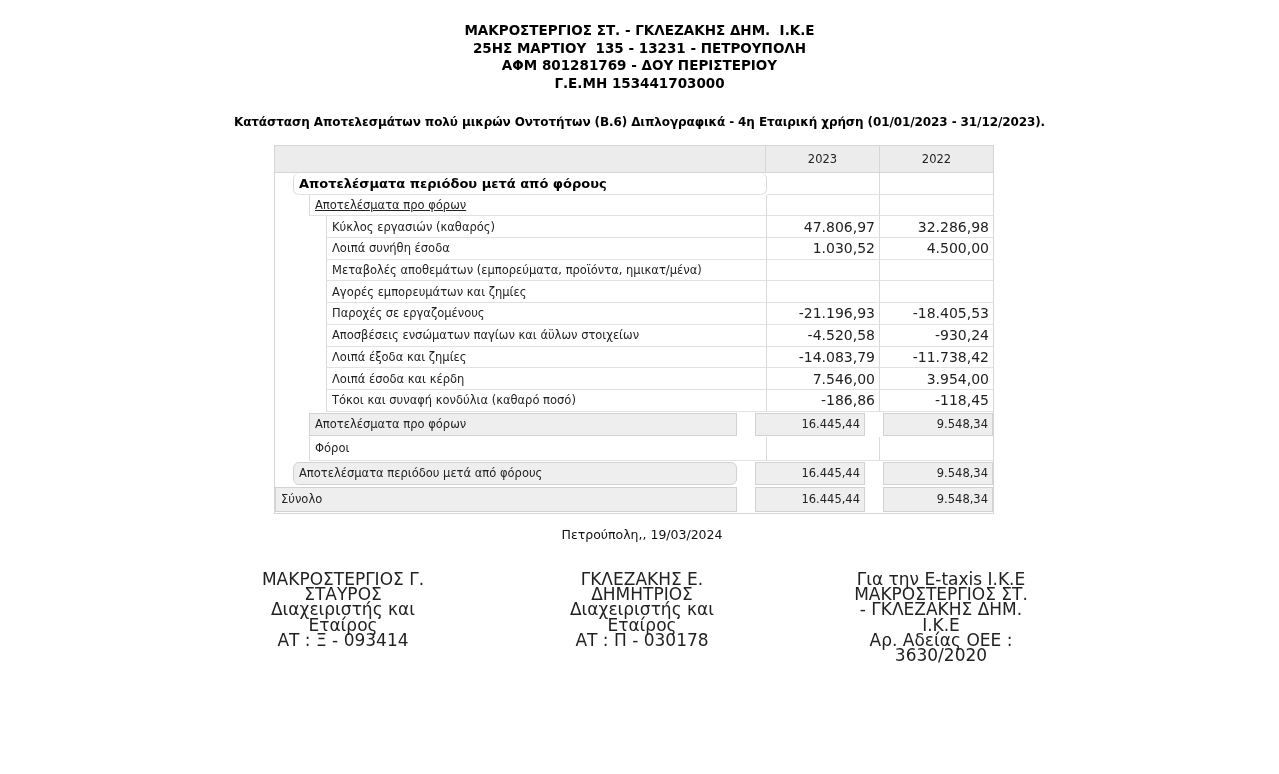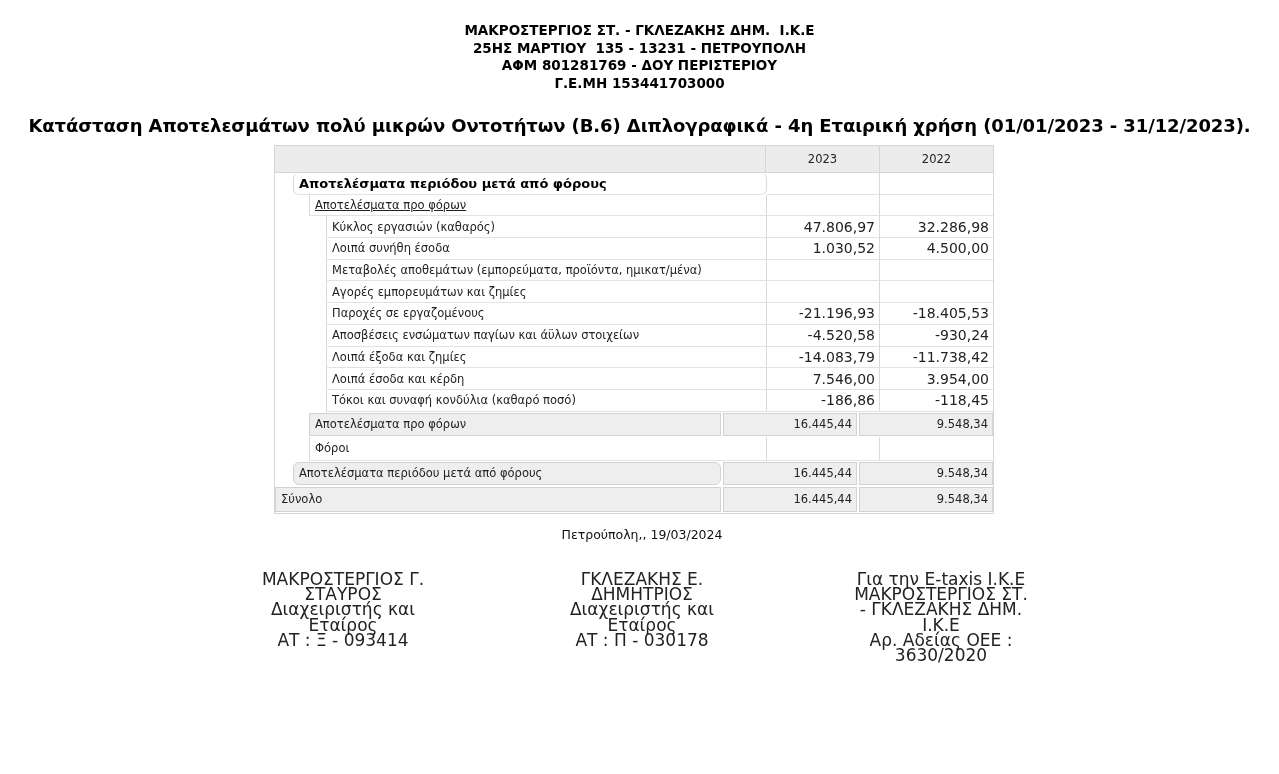--- a/index.html
+++ b/index.html
@@ -7,21 +7,21 @@
     width: 1279px; height: 774px; position: relative; overflow: hidden;
     font-family: "DejaVu Sans", sans-serif; color: #111;
   }
   .company {
     position: absolute; left: 0; top: 22px; width: 1279px; text-align: center;
     font-family: "DejaVu Sans", sans-serif; font-weight: bold; font-size: 13.5px; line-height: 17.5px; color: #000;
   }
   .company div { white-space: pre; }
   .report-title {
     position: absolute; left: 0; top: 115px; width: 1279px; text-align: center;
-    font-family: "DejaVu Sans", sans-serif; font-weight: bold; font-size: 18px; color: #000; letter-spacing: -0.1px;
+    font-family: "DejaVu Sans", sans-serif; font-weight: bold; font-size: 12px; color: #000; letter-spacing: -0.1px;
   }
   .table {
     position: absolute; left: 274px; top: 145px; width: 718px;
     border: 1px solid #d6d6d6; background: #fff;
   }
   .thead {
     display: flex; height: 26px; background: #ececec; border-bottom: 1px solid #d6d6d6;
   }
   .thead .lbl { flex: 1; border-right: 1px solid #d6d6d6; }
   .thead .yr {
@@ -43,21 +43,21 @@
   .lvl0 { margin-left: 18px; border-radius: 6px; }
   .lvl1 { margin-left: 34px; }
   .lvl2 { margin-left: 51px; }
   .row.head0 .lbl { font-weight: bold; font-size: 13px; color: #000; }
   .row.head1 .lbl span { text-decoration: underline; }
   .row.total { height: 25px; }
   .row.total .lbl, .row.total .val {
     background: #eeeeee; border: 1px solid #d2d2d2; margin-top: 1px; margin-bottom: 1px;
     font-family: "DejaVu Sans", sans-serif; font-size: 11.5px;
   }
-  .row.total .val { margin-left: 2px; width: 134px; }
+  .row.total .val { margin-left: 18px; width: 110px; }
   .row.total.sum { height: 27px; }
   .row.plain { height: 24px; }
   .row.plain .lbl { font-family: "DejaVu Sans", sans-serif; }
   .rows-wrap { position: relative; }
   .place-date {
     position: absolute; left: 0; top: 527px; width: 1284px; text-align: center;
     font-size: 12.5px; color: #111;
   }
   .sig {
     position: absolute; top: 572px; width: 180px; text-align: center;

